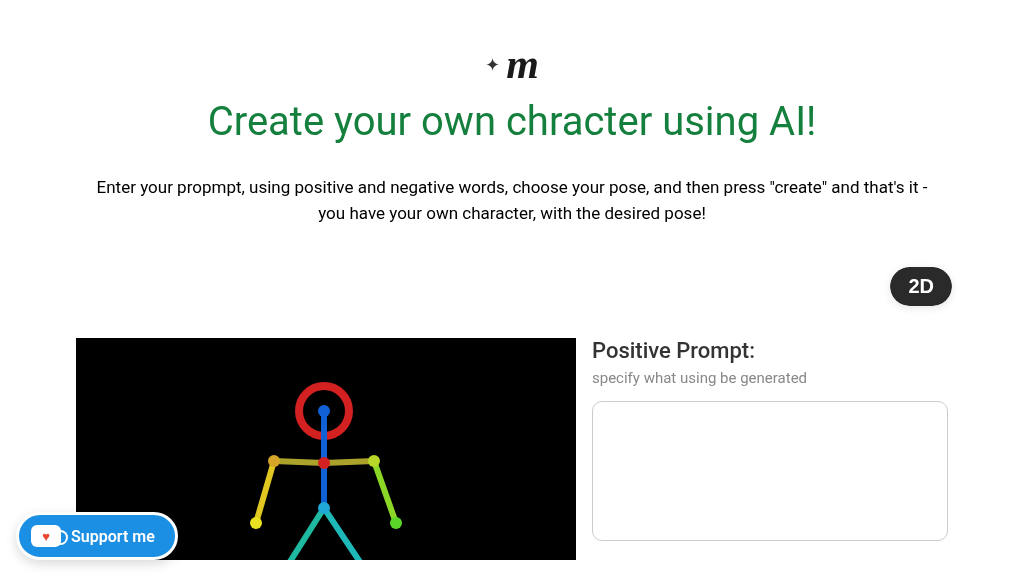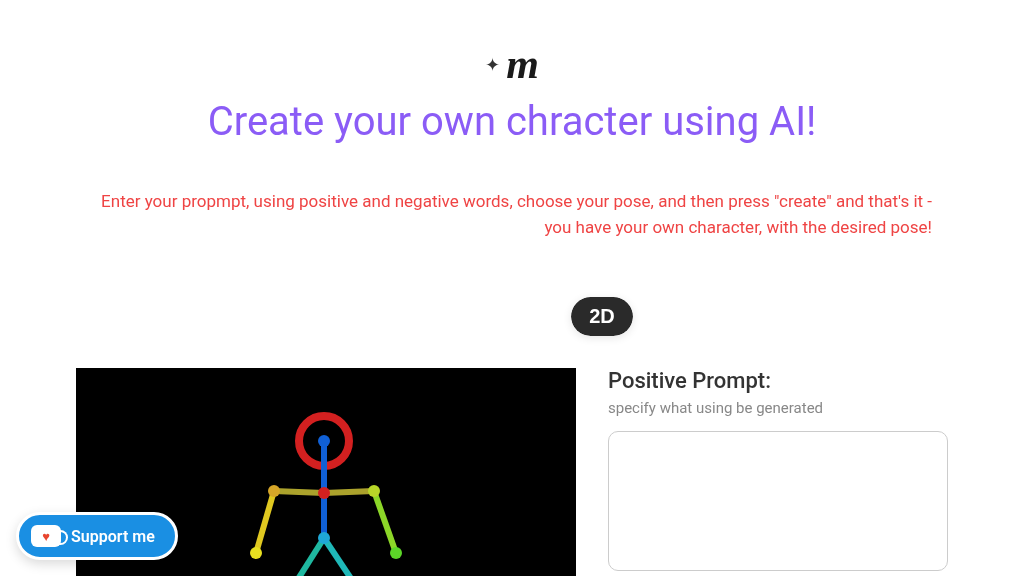--- a/index.html
+++ b/index.html
@@ -30,34 +30,33 @@
     .logo-m {
       font-family: Georgia, serif;
       font-style: italic;
       font-weight: bold;
       font-size: 42px;
       color: #1a1a1a;
     }
     .headline {
       font-size: 40px;
       font-weight: 400;
-      color: #8b5cf6;
-      margin-bottom: 44px;
+      color: #15803d;
+      margin-bottom: 30px;
     }
     .description {
       font-size: 17px;
-      color: #ef4444;
+      color: #000000;
       line-height: 1.5;
-      margin-bottom: 57px;
+      margin-bottom: 41px;
       padding: 0 20px;
-      text-align: right;
     }
     .toggle-row {
       display: flex;
-      justify-content: center;
+      justify-content: flex-end;
       padding-left: 180px;
       margin-bottom: 32px;
     }
     .toggle {
       display: inline-flex;
       background: #fff;
       border-radius: 20px;
       box-shadow: 0 2px 8px rgba(0,0,0,0.1);
       padding: 0;
       overflow: hidden;
@@ -71,21 +70,21 @@
       background: transparent;
       color: #333;
     }
     .toggle-btn.active {
       background: #2a2a2a;
       color: #fff;
       border-radius: 20px;
     }
     .content-row {
       display: flex;
-      gap: 32px;
+      gap: 16px;
       text-align: left;
       padding: 0 4px;
       justify-content: center;
     }
     .pose-canvas {
       width: 500px;
       height: 222px;
       background: #000;
       position: relative;
       flex-shrink: 0;

